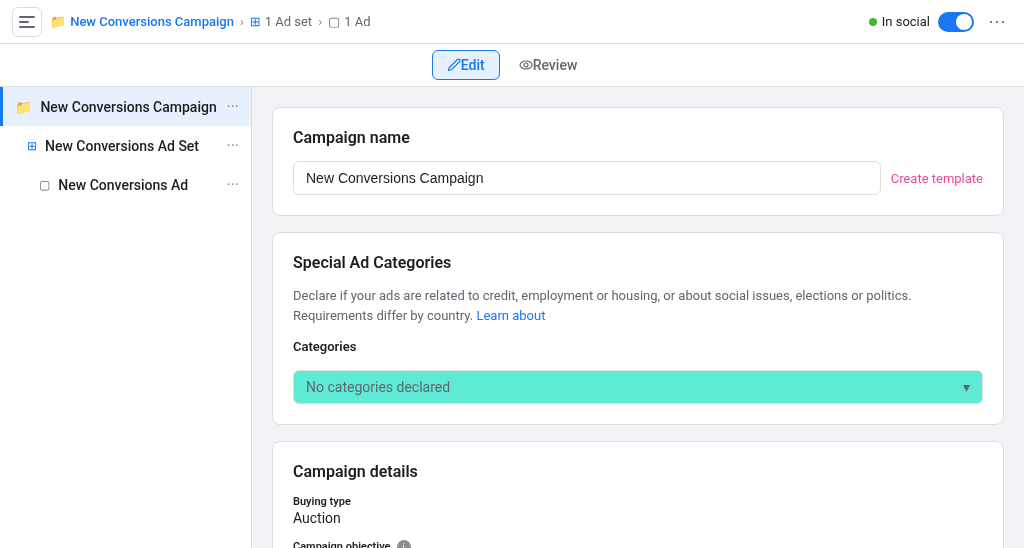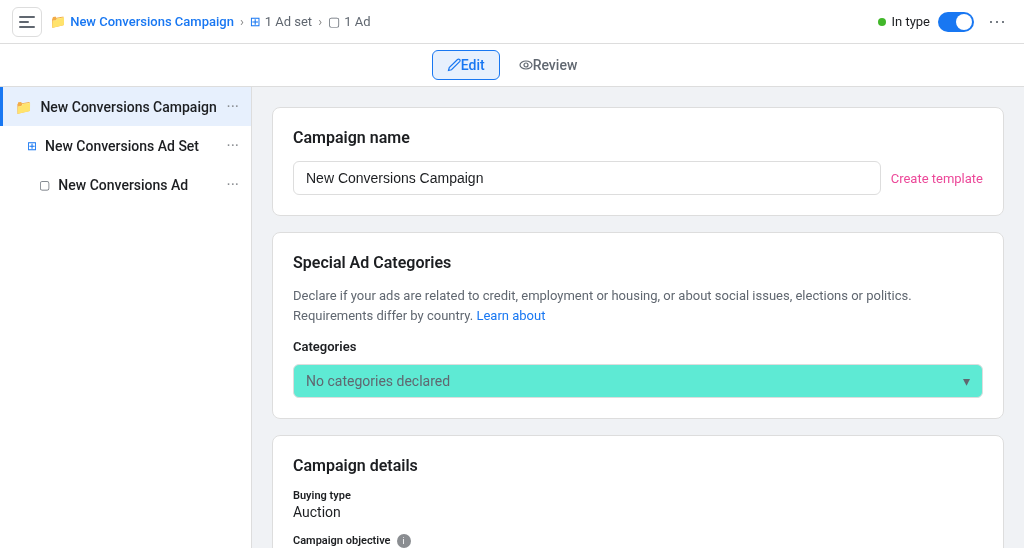--- a/index.html
+++ b/index.html
@@ -133,21 +133,21 @@
     .create-template-link {
       color: #ec4899; font-size: 13px; cursor: pointer; white-space: nowrap;
       text-decoration: none;
     }
 
     
     .special-ad-desc {
       font-size: 13px; color: #606770; margin-bottom: 14px; line-height: 1.5;
     }
     .learn-more-link { color: #1877f2; cursor: pointer; text-decoration: none; }
-    .categories-label { font-size: 13px; font-weight: 600; margin-bottom: 10px; }
+    .categories-label { font-size: 13px; font-weight: 600; margin-bottom: 16px; }
     .categories-dropdown {
       display: flex; align-items: center; justify-content: space-between;
       width: 100%; padding: 8px 12px; border: 1px solid #ddd;
       border-radius: 6px; font-size: 14px; color: #606770;
       background: #5eead4; cursor: pointer;
     }
 
     
     .detail-row { margin-bottom: 14px; }
     .detail-label { font-size: 11px; font-weight: 600; margin-bottom: 2px; }
@@ -186,21 +186,21 @@
     <span class="breadcrumb-sep">›</span>
     <span class="breadcrumb-item">
       <span style="color:#606770;">▢</span>
       <span>1 Ad</span>
     </span>
   </div>
 
   <div class="nav-right">
     <div class="status-badge">
       <span class="status-dot"></span>
-      <span>In type</span>
+      <span>In social</span>
     </div>
     <div class="toggle-blue"></div>
     <button class="more-btn">···</button>
   </div>
 </div>
 
 <div class="edit-review-bar">
   <div class="tab-btn active">
     <svg width="14" height="14" viewBox="0 0 14 14">
       <path d="M10.5 1.5a1.5 1.5 0 0 1 2.12 2.12L4.5 11.74 1.5 12.5l.76-3L10.5 1.5z" stroke="#1877f2" stroke-width="1.2" fill="none"></path>

